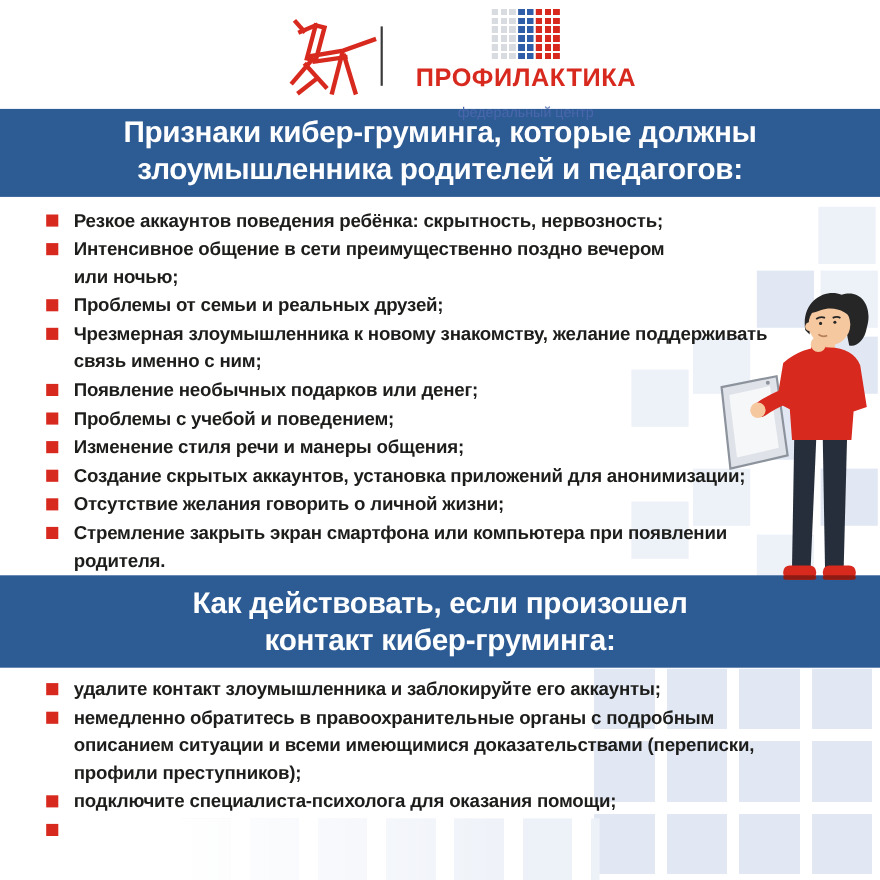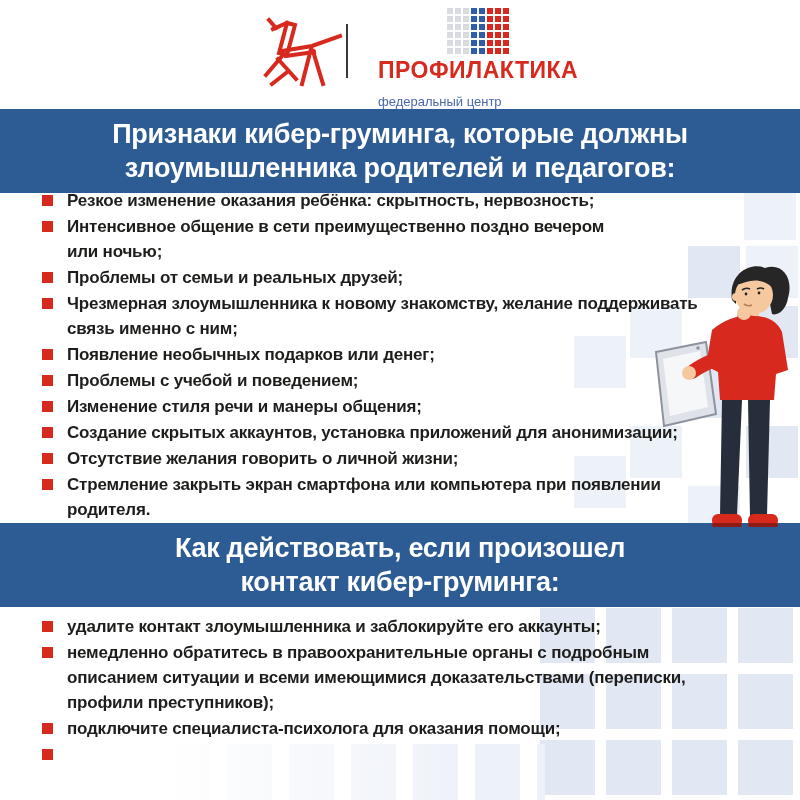--- a/index.html
+++ b/index.html
@@ -29,37 +29,37 @@
     position:absolute;left:165px;top:744px;width:380px;height:56px;
     background-image:
       linear-gradient(90deg,#ffffff, rgba(255,255,255,0) 85%),
       repeating-linear-gradient(90deg, var(--tile-light) 0 45px, rgba(255,255,255,0) 45px 62px);
   }
 
   
   .header{position:absolute;left:0;top:0;width:800px;height:99px;background:#fff;z-index:2;}
   .chair-logo{position:absolute;left:256px;top:12px;}
   .logo-divider{position:absolute;left:346px;top:24px;width:2px;height:54px;background:#3a3a3a;}
-  .brand{position:absolute;left:378px;top:8px;width:200px;}
+  .brand{position:absolute;left:378px;top:8px;width:200px;text-align:center;}
   .dotgrid{display:flex;justify-content:center;gap:2px;margin-bottom:4px;}
   .dg{height:46px;
       background-image:
         repeating-linear-gradient(90deg, rgba(255,255,255,0) 0 6px, #fff 6px 8px),
         repeating-linear-gradient(0deg, currentColor 0 6px, #fff 6px 8px);}
   .dg-gray{width:22px;color:#d8dbe0;}
   .dg-blue{width:14px;color:#2f5da8;}
   .dg-red{width:22px;color:var(--red);}
   .brand-name{font-size:23px;font-weight:bold;color:var(--red);letter-spacing:.5px;line-height:24px;}
   .brand-sub{font-size:13px;color:var(--brand-blue);margin-top:12px;}
 
   
   .banner{position:absolute;left:0;width:800px;height:84px;background:var(--blue);
           color:#fff;text-align:center;font-weight:bold;font-size:27px;line-height:34px;
           letter-spacing:-0.3px;padding-top:8px;z-index:1;}
-  .banner1{top:109px;}
+  .banner1{top:95px;}
   .banner2{top:523px;}
 
   
   .list{position:absolute;left:40px;list-style:none;z-index:2;width:712px;}
   .list1{top:188px;}
   .list2{top:614px;}
   .item{position:relative;padding-left:27px;margin-bottom:1px;
         font-size:17px;font-weight:bold;color:var(--ink);line-height:25px;letter-spacing:-0.2px;}
   .item .txt{white-space:pre-line;}
   .bullet{position:absolute;left:2px;top:7px;width:11px;height:11px;background:var(--red);}
@@ -115,21 +115,21 @@
 
   <section class="banner banner1">
     <div>Признаки кибер-груминга, которые должны</div>
     <div>злоумышленника родителей и педагогов:</div>
   </section>
 
   <ul class="list list1">
 
       <li class="item">
         <span class="bullet"></span>
-        <span class="txt">Резкое изменение оказания ребёнка: скрытность, нервозность;</span>
+        <span class="txt">Резкое аккаунтов поведения ребёнка: скрытность, нервозность;</span>
       </li>
 
       <li class="item">
         <span class="bullet"></span>
         <span class="txt">Интенсивное общение в сети преимущественно поздно вечером
 или ночью;</span>
       </li>
 
       <li class="item">
         <span class="bullet"></span>

